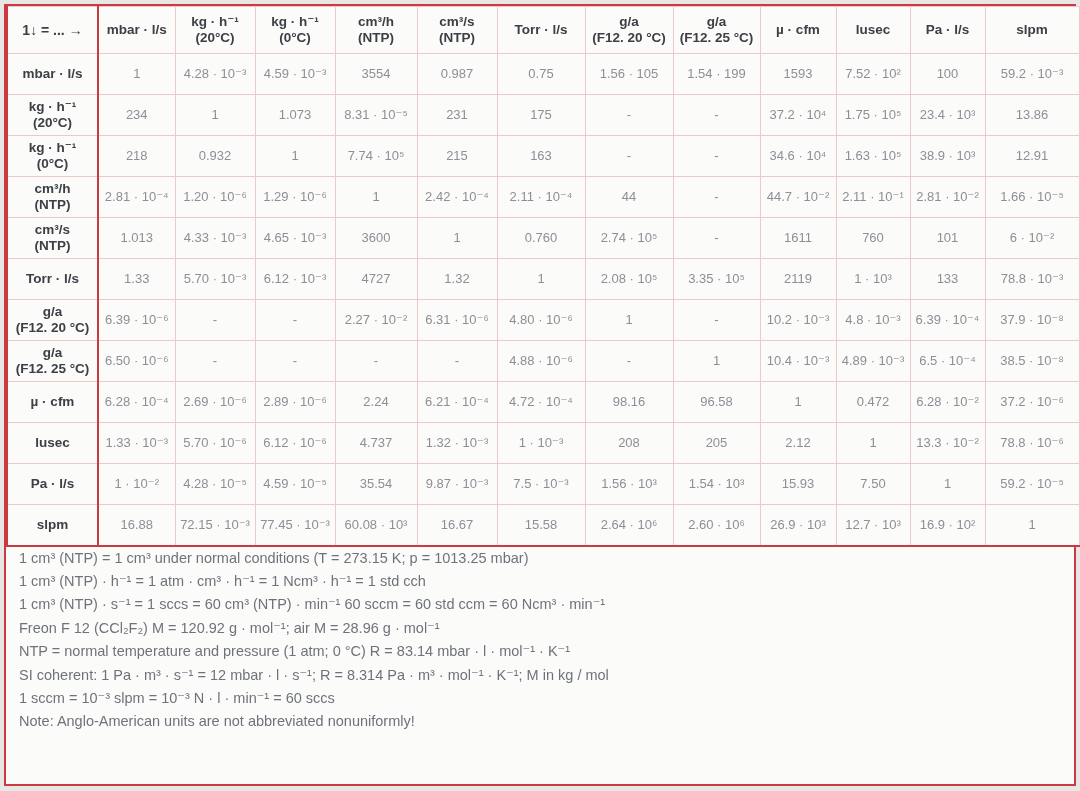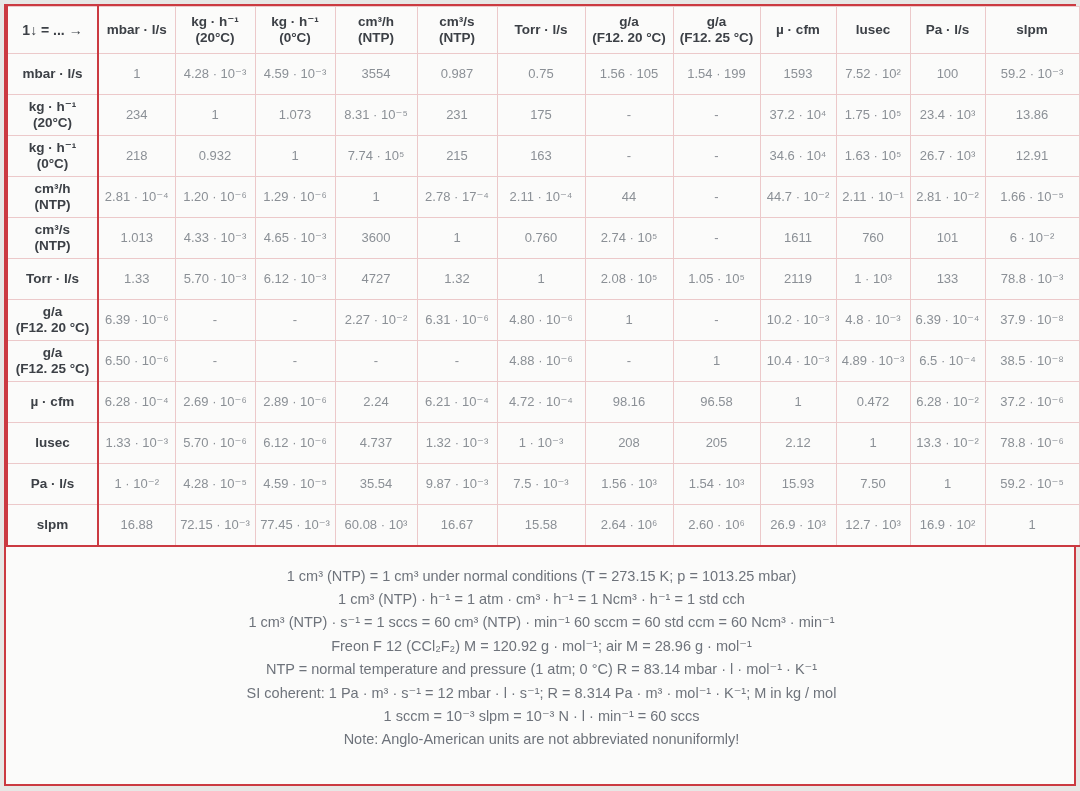--- a/index.html
+++ b/index.html
@@ -57,22 +57,21 @@
     font-size: 14px;
   }
   tbody td {
     font-size: 13px;
     color: #8b9096;
     background: #fbfbfa;
   }
   tbody tr:last-child th, tbody tr:last-child td { border-bottom: 2px solid #cb3a41; }
   td:last-child, th:last-child { border-right: 2px solid #cb3a41; }
   .notes {
-    padding: 18px 10px 0 13px;
-    text-align: center;
+    padding: 0 10px 0 13px;
   }
   .note-line {
     font-size: 14.5px;
     color: #6e737b;
     line-height: 23.4px;
     white-space: nowrap;
   }
   
   col.c0{width:91px} col.c1{width:77px} col.c2{width:80px} col.c3{width:80px}
   col.c4{width:82px} col.c5{width:80px} col.c6{width:88px} col.c7{width:88px}
@@ -160,31 +159,31 @@
           <td>218</td>
           <td>0.932</td>
           <td>1</td>
           <td>7.74 · 10⁵</td>
           <td>215</td>
           <td>163</td>
           <td>-</td>
           <td>-</td>
           <td>34.6 · 10⁴</td>
           <td>1.63 · 10⁵</td>
-          <td>26.7 · 10³</td>
+          <td>38.9 · 10³</td>
           <td>12.91</td>
         </tr>
         <tr>
           <th class="rowhead">cm³/h
 (NTP)</th>
           <td>2.81 · 10⁻⁴</td>
           <td>1.20 · 10⁻⁶</td>
           <td>1.29 · 10⁻⁶</td>
           <td>1</td>
-          <td>2.78 · 17⁻⁴</td>
+          <td>2.42 · 10⁻⁴</td>
           <td>2.11 · 10⁻⁴</td>
           <td>44</td>
           <td>-</td>
           <td>44.7 · 10⁻²</td>
           <td>2.11 · 10⁻¹</td>
           <td>2.81 · 10⁻²</td>
           <td>1.66 · 10⁻⁵</td>
         </tr>
         <tr>
           <th class="rowhead">cm³/s
@@ -204,21 +203,21 @@
         </tr>
         <tr>
           <th class="rowhead">Torr · l/s</th>
           <td>1.33</td>
           <td>5.70 · 10⁻³</td>
           <td>6.12 · 10⁻³</td>
           <td>4727</td>
           <td>1.32</td>
           <td>1</td>
           <td>2.08 · 10⁵</td>
-          <td>1.05 · 10⁵</td>
+          <td>3.35 · 10⁵</td>
           <td>2119</td>
           <td>1 · 10³</td>
           <td>133</td>
           <td>78.8 · 10⁻³</td>
         </tr>
         <tr>
           <th class="rowhead">g/a
 (F12. 20 °C)</th>
           <td>6.39 · 10⁻⁶</td>
           <td>-</td>

